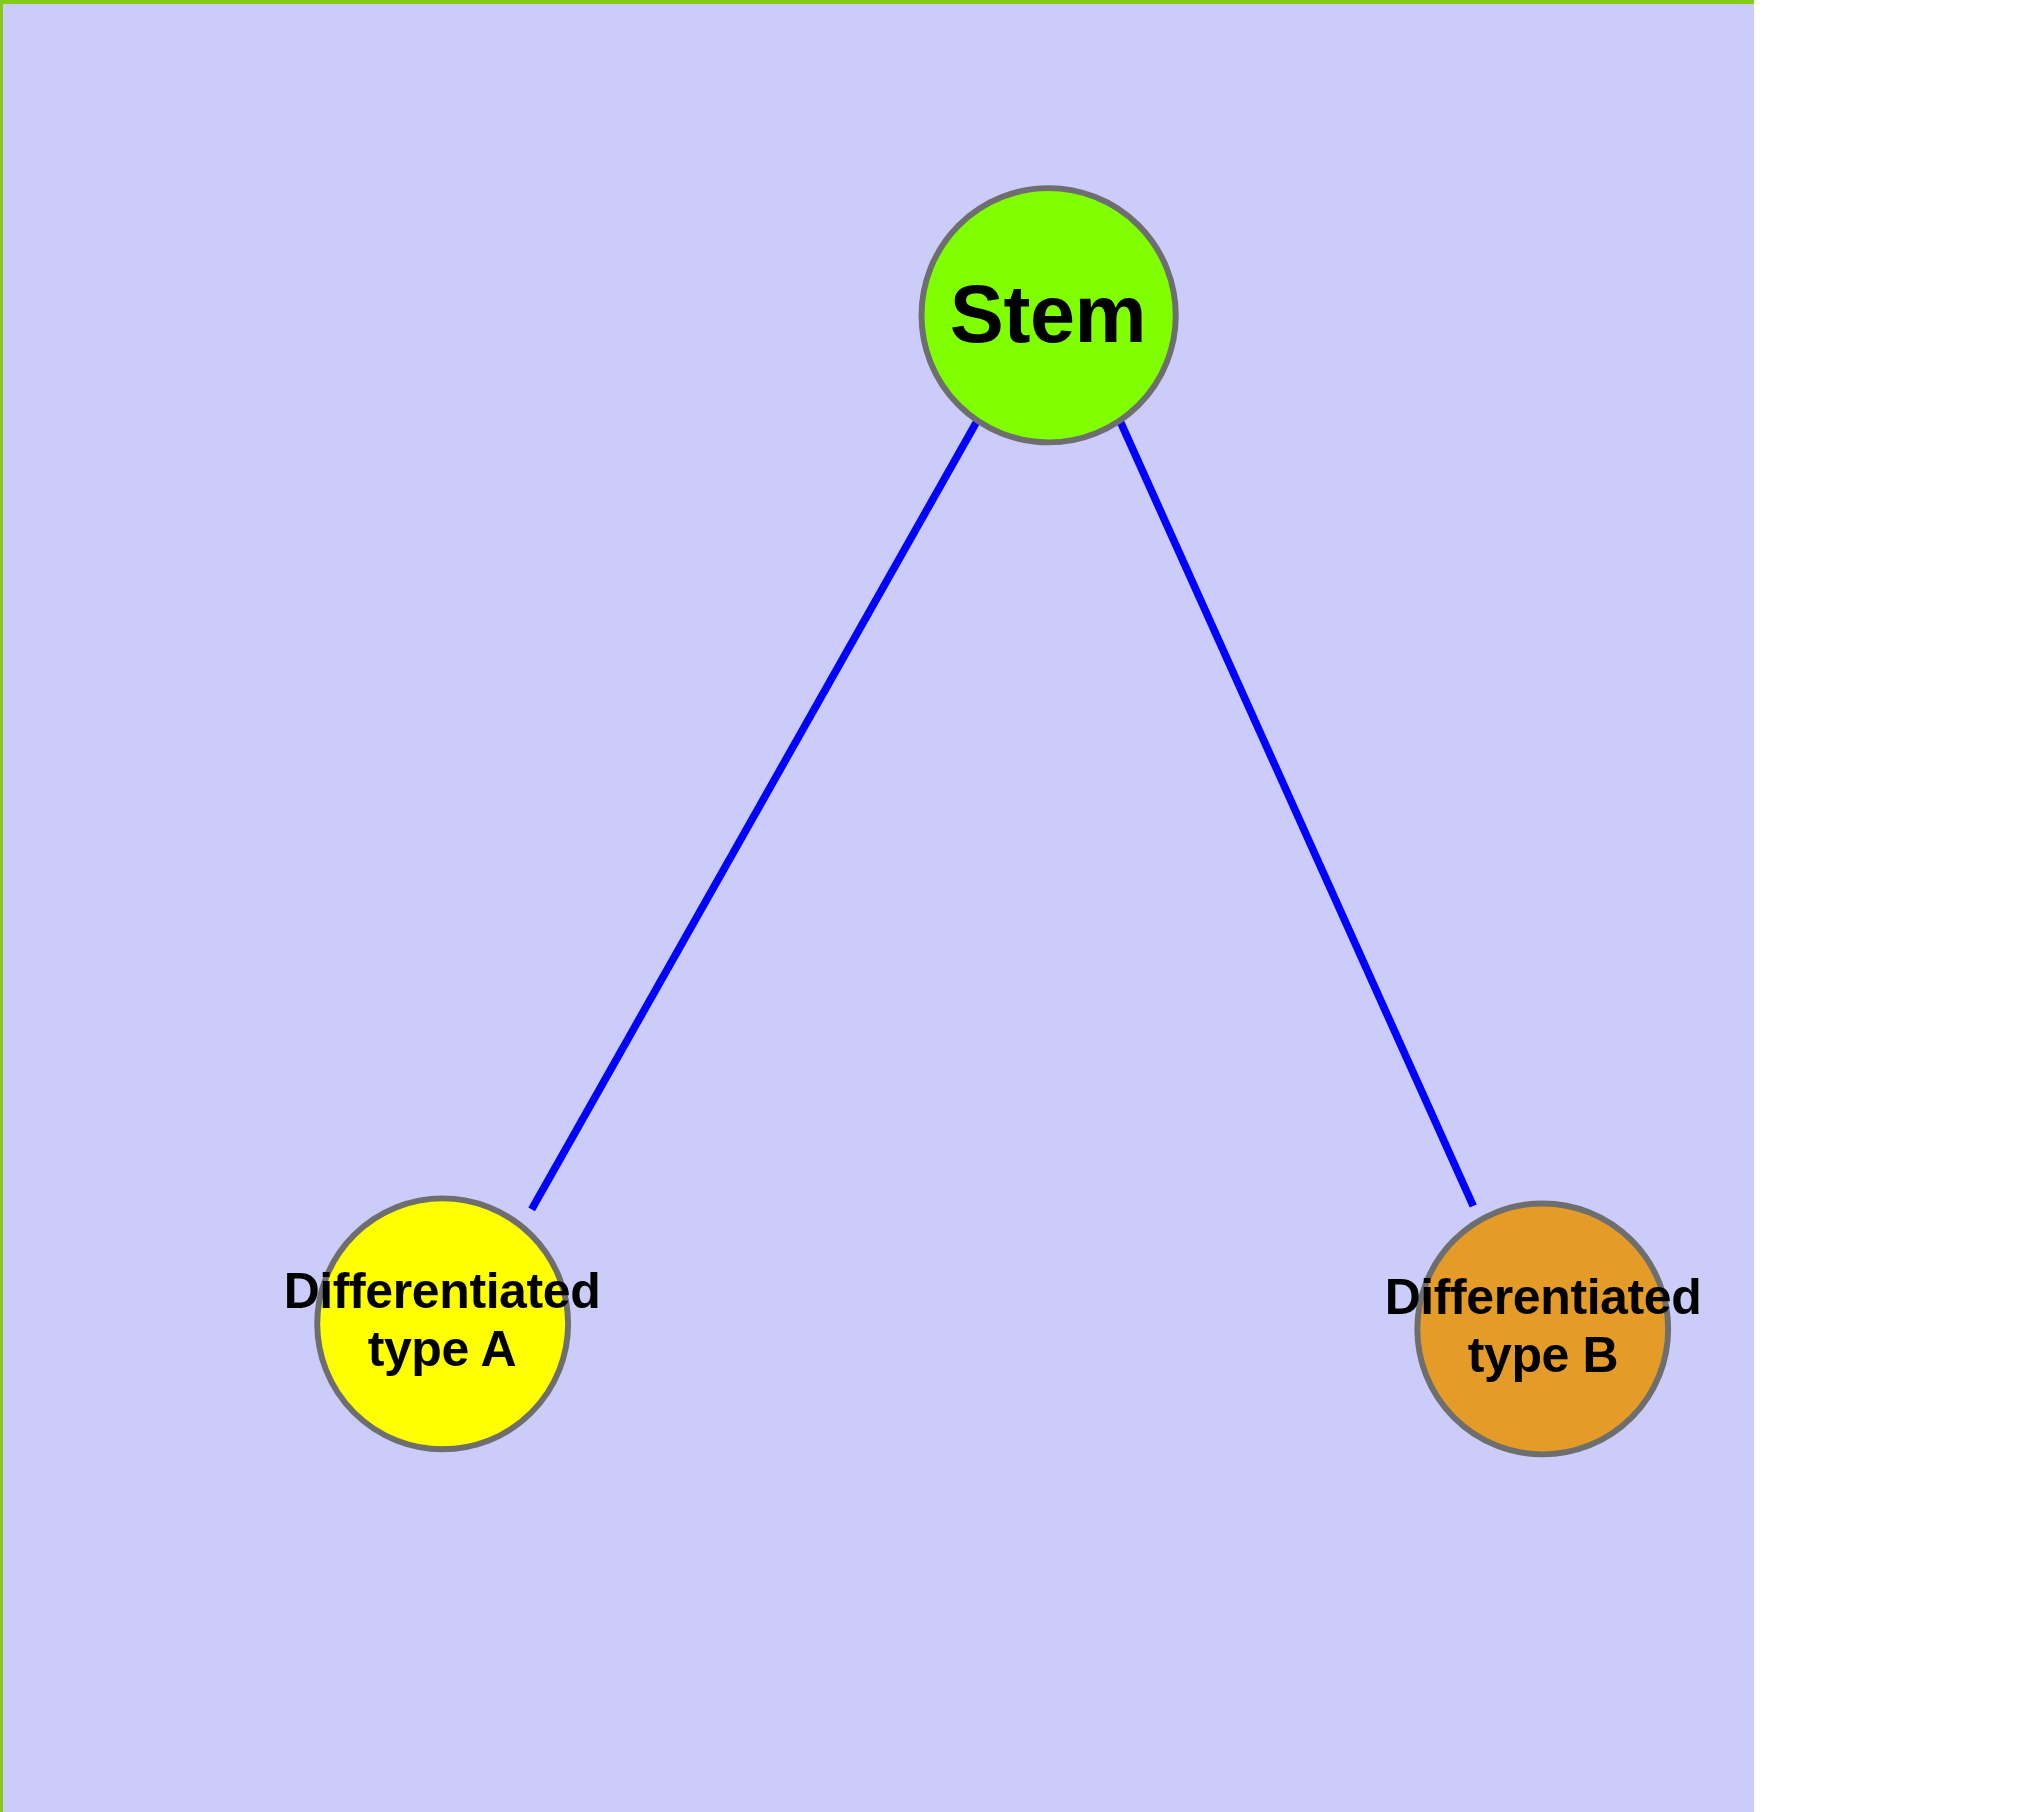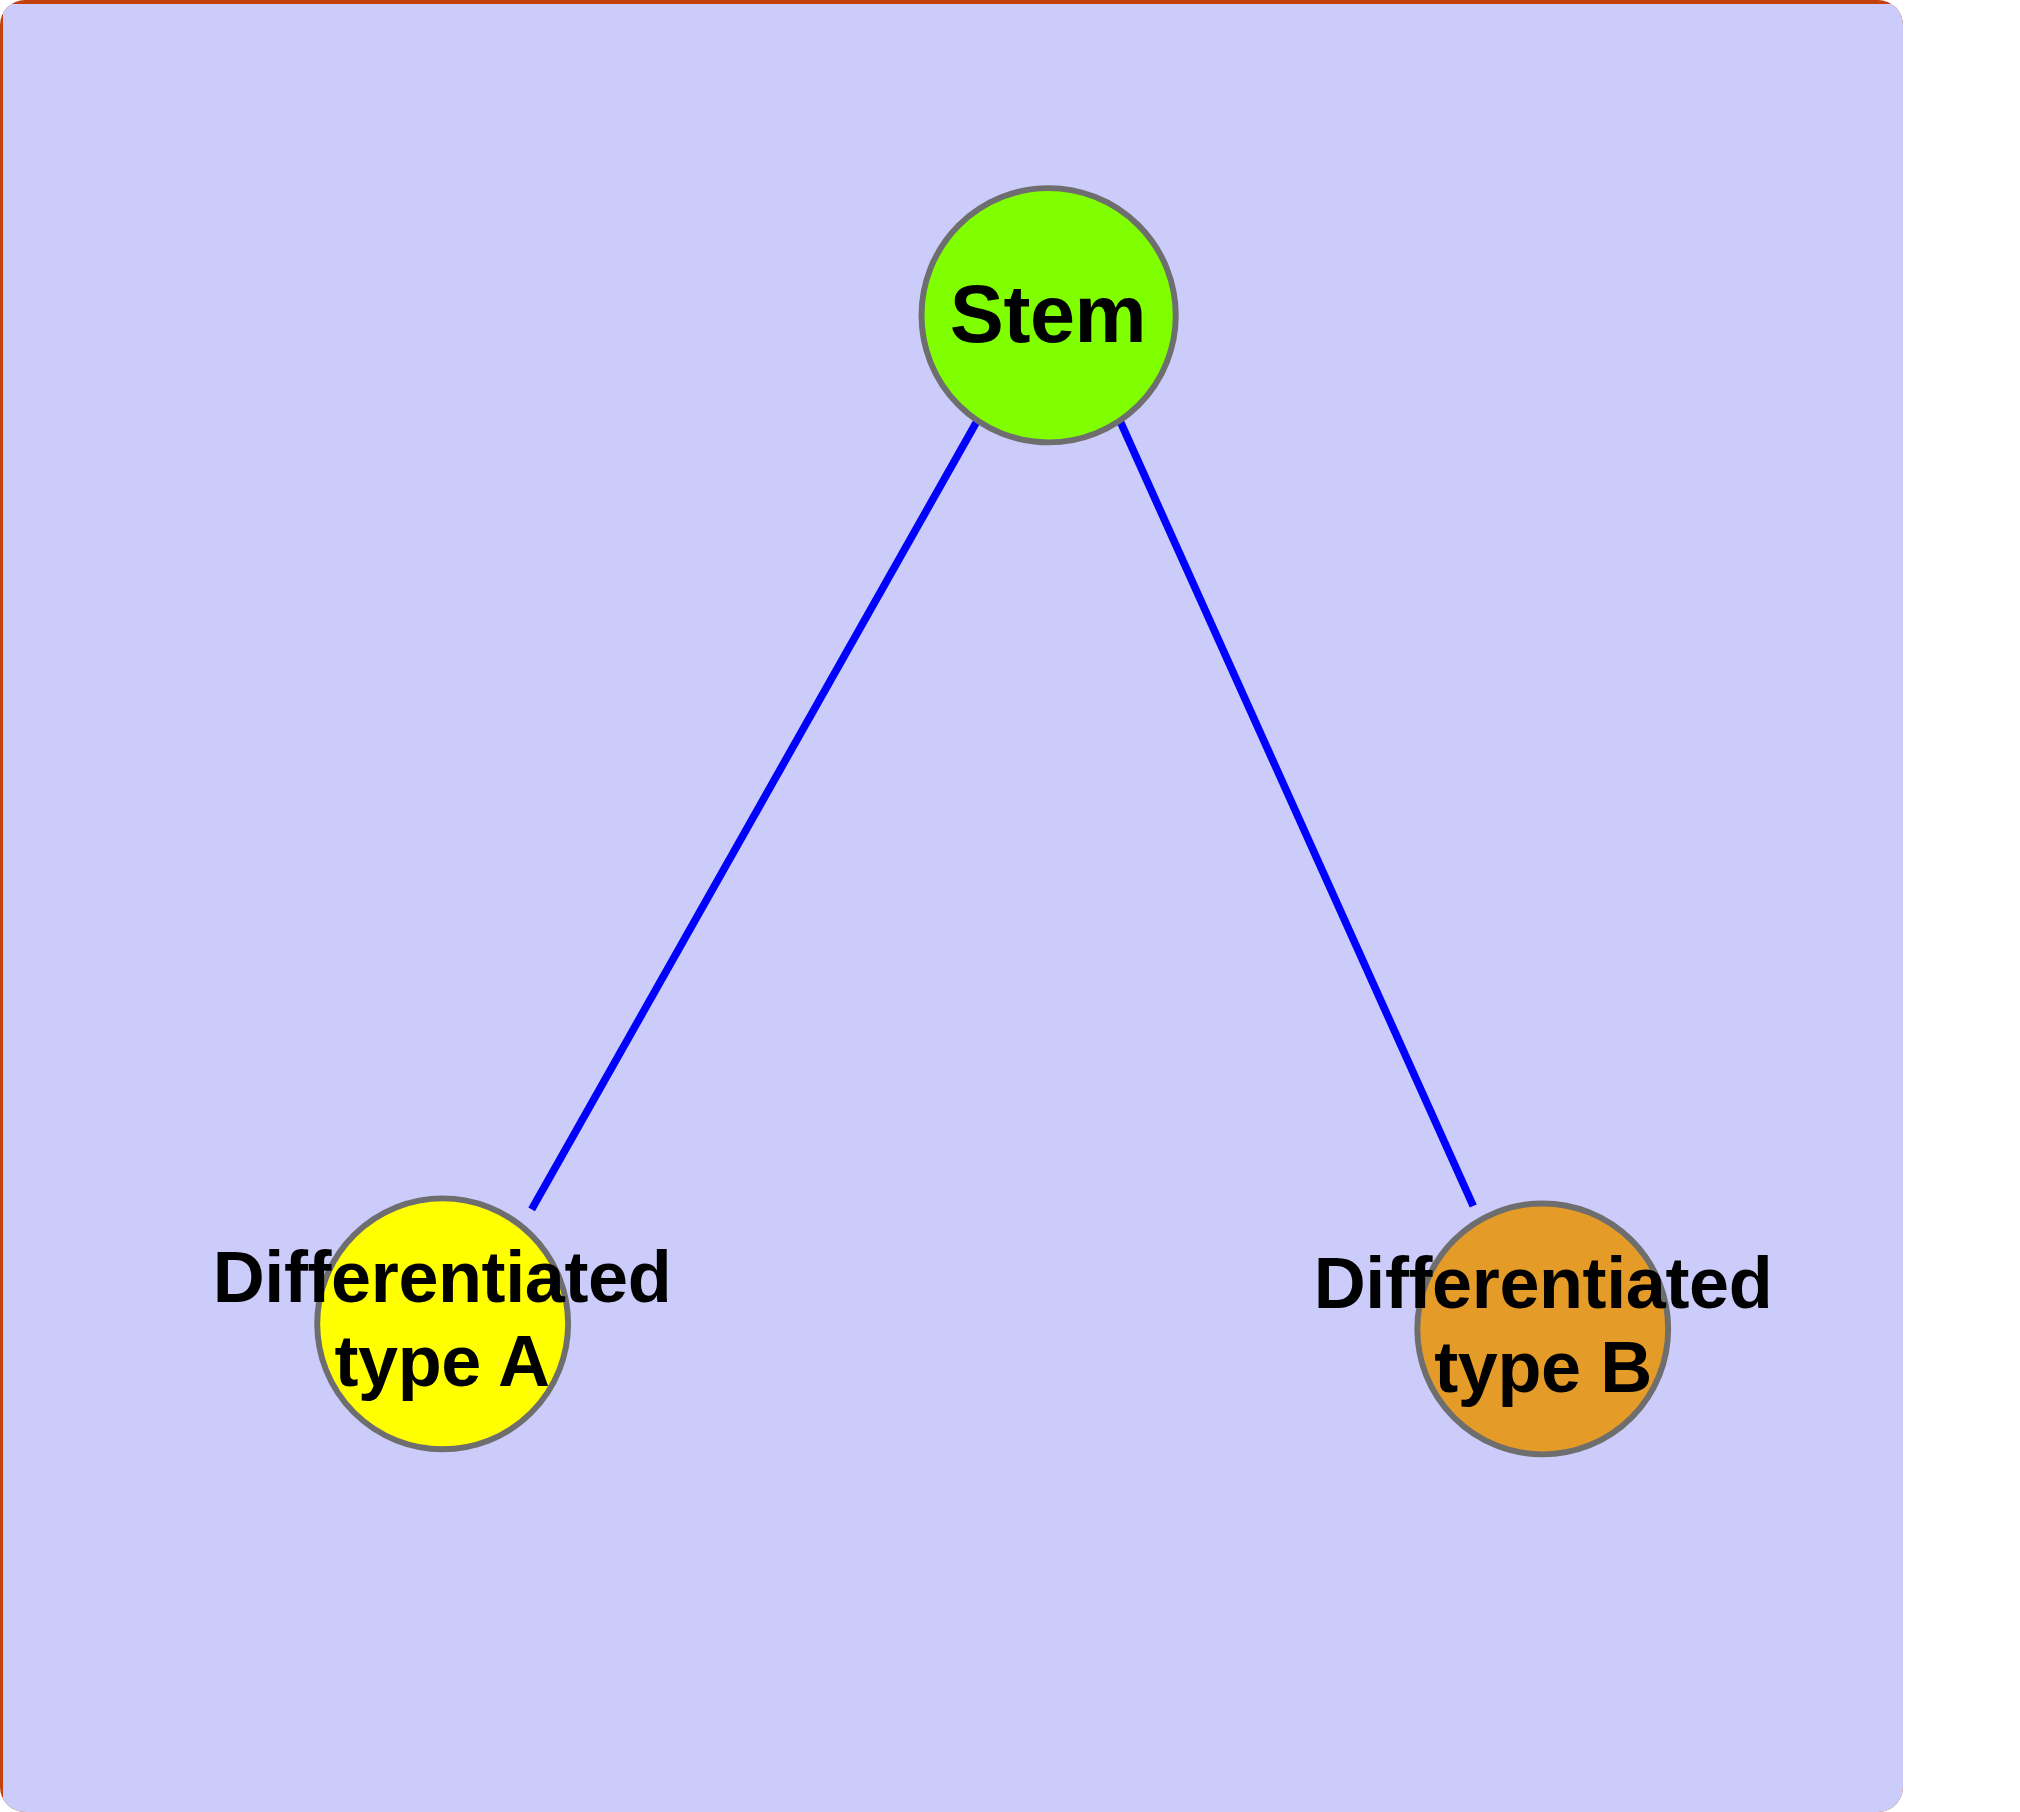--- a/index.html
+++ b/index.html
@@ -3,26 +3,25 @@
 <meta charset="utf-8">
 <title>Cell differentiation graph</title>
 <style>
   html, body {
     margin: 0;
     padding: 0;
     background: #ffffff;
   }
   #canvas {
     position: relative;
-    width: 1903px;
+    width: 1754px;
     height: 1812px;
-    background: #c2410c;
+    background: #84cc16;
     overflow: hidden;
     font-family: "Liberation Sans", sans-serif;
-    border-radius: 25px;
   }
   #plot-area {
     position: absolute;
     left: 3.4px;
     top: 4.2px;
     width: 2017px;
     height: 1808px;
     background: #ccccfa;
   }
   #graph-svg {
@@ -52,21 +51,21 @@
     line-height: 1.16;
     letter-spacing: -0.4px;
     pointer-events: none;
     transform: translate(-50%, -50%);
   }
   #label-stem {
     font-size: 81px;
   }
   #label-type-a,
   #label-type-b {
-    font-size: 72px;
+    font-size: 50px;
   }
 </style>
 </head>
 <body>
 
 <div id="canvas">
 
   <div id="plot-area"></div>
 
   <svg id="graph-svg" viewBox="0 0 2384 2138" xmlns="http://www.w3.org/2000/svg">

